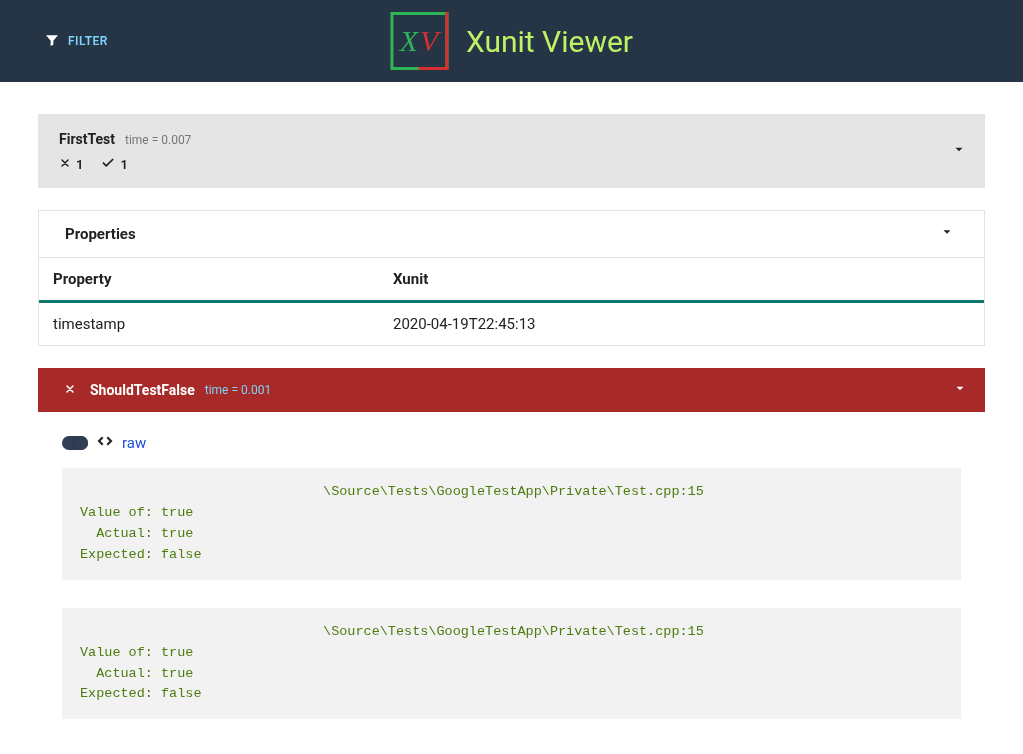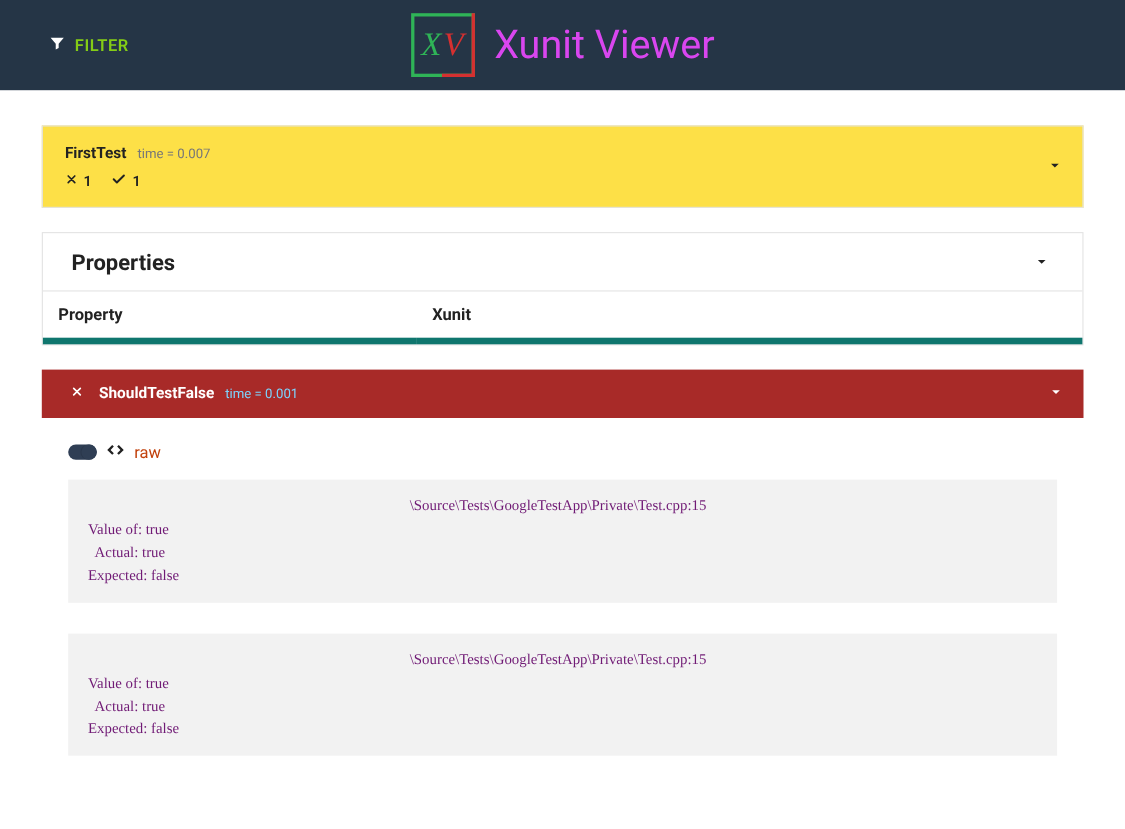--- a/index.html
+++ b/index.html
@@ -13,23 +13,23 @@
     background: #253546;
     height: 82px;
     display: flex;
     align-items: center;
     position: relative;
   }
   .filter-btn {
     display: flex;
     align-items: center;
     gap: 8px;
-    color: #84cc16;
+    color: #7dd3fc;
     font-weight: 600;
-    font-size: 15px;
+    font-size: 12px;
     letter-spacing: 0.5px;
     margin-left: 44px;
     cursor: pointer;
   }
   .filter-btn svg { width: 16px; height: 16px; fill: #fff; }
   .brand {
     position: absolute;
     left: 50%;
     transform: translateX(-50%);
     display: flex;
@@ -42,56 +42,56 @@
     border: 3px solid #2fb457;
     display: flex;
     align-items: center;
     justify-content: center;
     position: relative;
   }
   .logo .x { color: #2fb457; font-weight: 400; font-size: 30px; font-family: Georgia, serif; font-style: italic; margin-right: 2px; }
   .logo .v { color: #d53030; font-weight: 400; font-size: 30px; font-family: Georgia, serif; font-style: italic; }
   .logo .redline { position: absolute; right: -3px; top: -3px; bottom: -3px; width: 3px; background: #d53030; }
   .logo .redbottom { position: absolute; bottom: -3px; right: -3px; height: 3px; width: 30px; background: #d53030; }
-  .brand-title { color: #d946ef; font-size: 36px; font-weight: 400; }
+  .brand-title { color: #bef264; font-size: 30px; font-weight: 400; }
 
   .container { padding: 32px 38px 0 38px; }
   .suite-card {
     border: 1px solid #e3e3e3;
-    background: #fde047;
+    background: #e5e5e5;
     padding: 14px 20px 14px 20px;
     position: relative;
   }
   .suite-title { font-weight: 700; font-size: 14px; }
   .suite-time { font-size: 12px; color: #777; margin-left: 6px; }
   .suite-counts { margin-top: 8px; display: flex; gap: 18px; font-size: 13px; font-weight: 600; }
   .suite-counts .ct { display: flex; align-items: center; gap: 5px; }
   .chev { position: absolute; right: 18px; top: 50%; transform: translateY(-50%); cursor: pointer; }
   .chev svg { width: 14px; height: 14px; fill: #222; }
 
   .panel {
     margin-top: 22px;
     border: 1px solid #e3e3e3;
     background: #fff;
   }
   .panel-header {
     padding: 14px 26px;
     font-weight: 700;
-    font-size: 20px;
+    font-size: 15px;
     border-bottom: 1px solid #e3e3e3;
     position: relative;
     cursor: pointer;
   }
   .panel-header .chev { right: 30px; }
   .prop-table { width: 100%; border-collapse: collapse; }
   .prop-table th, .prop-table td {
     text-align: left;
     padding: 12px 14px;
     font-size: 15px;
-    border-bottom: 6px solid #0f766e;
+    border-bottom: 3px solid #0f766e;
   }
   .prop-table th { font-weight: 700; }
   .prop-table tr:last-child td { border-bottom: none; }
   .prop-table th:first-child, .prop-table td:first-child { width: 340px; }
 
   .test-card {
     margin-top: 22px;
   }
   .test-header {
     background: #a82a28;
@@ -108,28 +108,28 @@
   .test-header .chev svg { fill: #fff; }
 
   .test-body { background: #fff; padding: 20px 24px 0 24px; }
   .raw-row { display: flex; align-items: center; gap: 8px; margin-bottom: 14px; }
   .toggle {
     width: 26px; height: 14px; border-radius: 10px; background: #2f3e54; position: relative; cursor: pointer;
   }
   .toggle .knob { position: absolute; right: 0; top: 0; width: 14px; height: 14px; background: #2f3e54; border-radius: 50%; box-shadow: -1px 0 0 rgba(0,0,0,0.1); }
   .toggle.on .knob { right: 0; }
   .code-icon svg { width: 18px; height: 18px; fill: #222; }
-  .raw-label { font-size: 15px; color: #c2410c; }
+  .raw-label { font-size: 15px; color: #1d4ed8; }
 
   .codeblock {
     background: #f2f2f2;
     padding: 14px 18px;
-    font-family: Liberation Serif, serif;
+    font-family: Liberation Mono, monospace;
     font-size: 13.5px;
-    color: #701a75;
+    color: #4d7c0f;
     line-height: 1.55;
     margin-bottom: 28px;
     white-space: pre;
     position: relative;
   }
   .icon-x { width: 12px; height: 12px; }
   .icon-check { width: 14px; height: 14px; }
 </style>
 </head>
 <body>
@@ -190,20 +190,24 @@
       </span>
     </div>
     <table class="prop-table">
       <thead>
         <tr>
           <th>Property</th>
           <th>Xunit</th>
         </tr>
       </thead>
       <tbody>
+        <tr>
+          <td>timestamp</td>
+          <td>2020-04-19T22:45:13</td>
+        </tr>
       </tbody>
     </table>
   </div>
 
   <div class="test-card">
     <div class="test-header">
       <span class="x-icon">
         <svg width="12" height="12" viewBox="0 0 24 24">
             <path d="M18 6L6 18M6 6l12 12" stroke="#fff" stroke-width="3" fill="none" stroke-linecap="round"></path>
           </svg>

